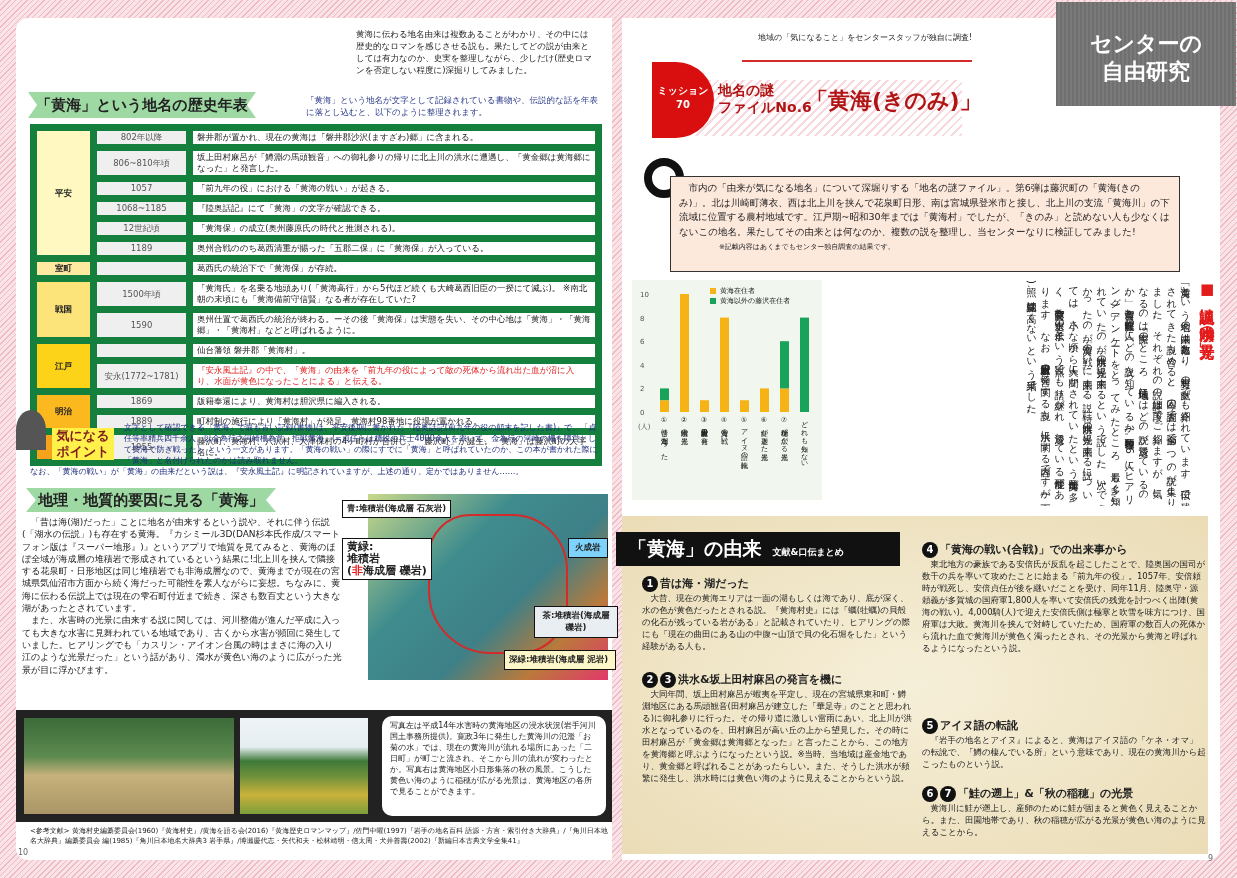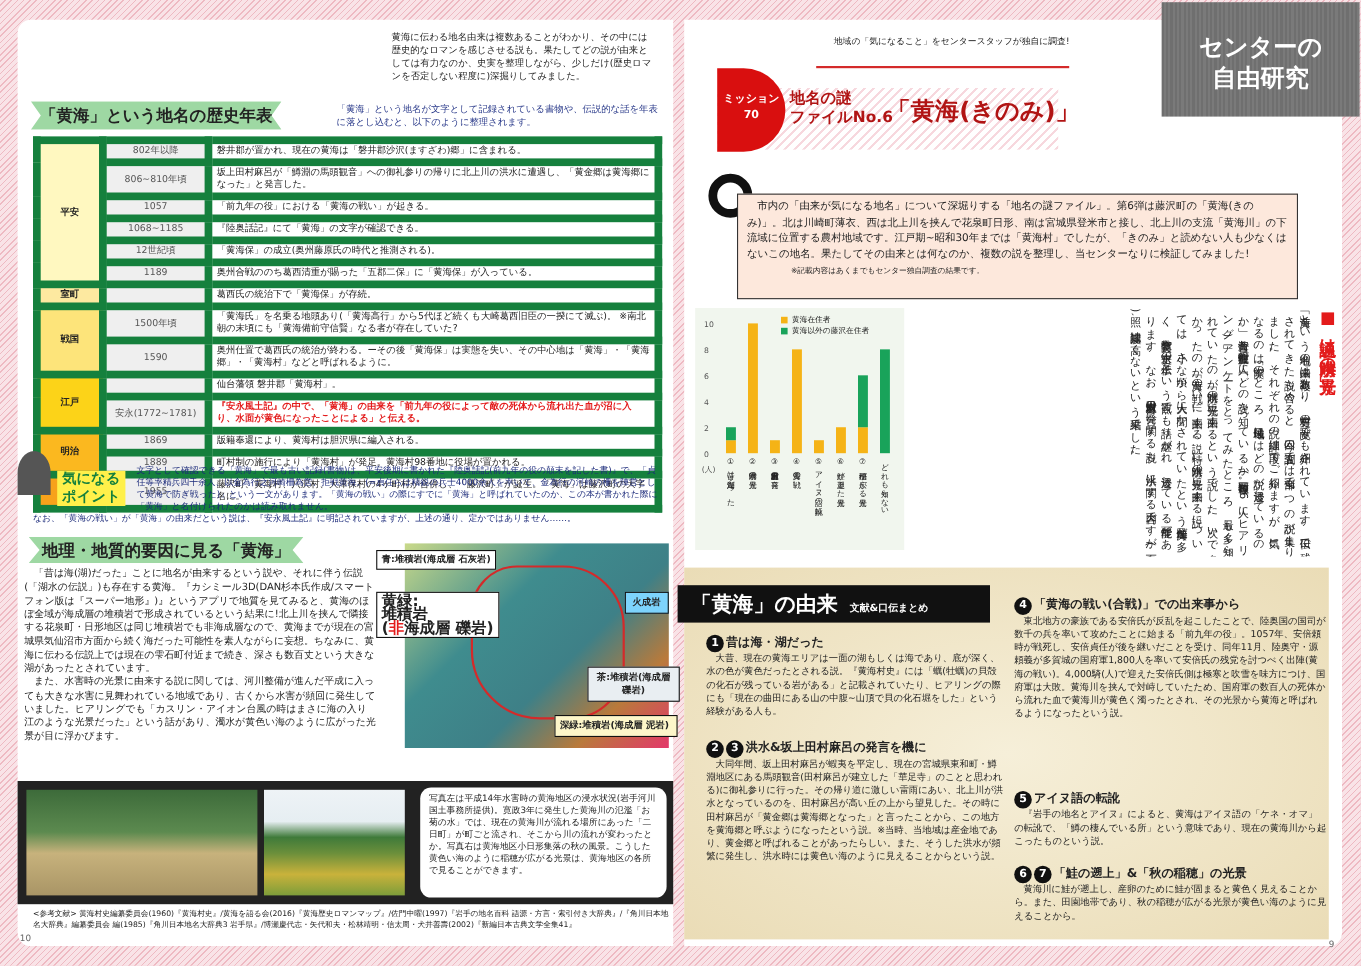--- a/index.html
+++ b/index.html
@@ -10,21 +10,21 @@
 #right{left:622px;top:18px;width:598px;height:842px;border-radius:0 12px 12px 0;}
 .abs{position:absolute;}
 .title-line{font-weight:bold;font-size:26px;line-height:32px;background:linear-gradient(transparent 55%,#fff04a 55%);display:inline-block;padding:0 4px;}
 .red{color:#e31b1b;}
 .small{font-size:8.5px;line-height:12px;}
 .ribbon{background:#9ed8a3;font-size:15px;font-weight:bold;text-align:center;clip-path:polygon(0 0,100% 0,96% 50%,100% 100%,0 100%,4% 50%);}
 table.tl{border-collapse:collapse;font-size:8.5px;}
 table.tl td{border:7px solid #15803d;padding:1px 4px;line-height:11px;}
 .era{text-align:center;font-weight:bold;width:60px;}
 .yr{text-align:center;width:96px;background:#efefef;color:#555;}
-.hl{color:#e31b1b;font-weight:bold;margin-left:28px;}
+.hl{color:#e31b1b;font-weight:normal;margin-left:28px;}
 .photo{background:#222;}
 .vtext{writing-mode:vertical-rl;font-size:10px;line-height:14px;}
 .circle{display:inline-block;width:16px;height:16px;border-radius:50%;background:#111;color:#fff;font-size:10px;text-align:center;line-height:16px;font-weight:bold;margin-right:2px;}
 .parch{background:radial-gradient(ellipse at center,#f6efd9 0%,#eadcb6 100%);}
 .sec-h{font-weight:bold;font-size:11px;margin-top:4px;}
 .sec-b{font-size:8.5px;line-height:12px;text-indent:1em;}
 </style>
 </head>
 <body>
 <div class="stripes"></div>
@@ -101,38 +101,38 @@
       <tr>
             <td class="era" style="background:#f7a21b;">昭和</td>
             <td class="yr">1955</td>
             <td>藤沢町、黄海村、八沢村、大津保村の4ヶ町村が合併し、「藤沢町」が誕生。「黄海」は藤沢町の大字名に。</td>
           </tr>
     </tbody>
       </table>
   </div>
 
   <div class="abs" style="left:0px;top:392px;width:30px;height:40px;background:#555;border-radius:50% 50% 0 0;"></div>
-  <div class="abs" style="left:36px;top:410px;width:62px;background:#fff04a;color:#15803d;font-weight:bold;font-size:13px;line-height:16px;text-align:center;">
+  <div class="abs" style="left:36px;top:410px;width:62px;background:#fff04a;color:#7f1d1d;font-weight:bold;font-size:13px;line-height:16px;text-align:center;">
     <div>気になる</div>
       <div>ポイント</div>
   </div>
   <div class="abs small" style="left:108px;top:404px;width:480px;font-size:8px;line-height:11px;color:#1b2a7a;">文字として確認できる「黄海」で最も古い記録(書物)は、平安後期に書かれた『陸奥話記(前九年の役の顛末を記した書)』で、「貞任等率精兵四千余人、以金為行之河崎柵為営、拒戦黄海。(=貞任らは精鋭の兵士4000余人を率いて、金為行の河崎の柵を陣営として黄海で防ぎ戦った)」という一文があります。「黄海の戦い」の際にすでに「黄海」と呼ばれていたのか、この本が書かれた際に「黄海」と名付けられたのかは読み取れません。</div>
   <div class="abs small" style="left:14px;top:448px;width:580px;font-size:8px;color:#1b2a7a;">なお、「黄海の戦い」が「黄海」の由来だという説は、『安永風土記』に明記されていますが、上述の通り、定かではありません……。</div>
 
   <div class="abs ribbon" style="left:10px;top:470px;width:250px;height:24px;line-height:24px;">地理・地質的要因に見る「黄海」</div>
   <div class="abs" style="left:6px;top:498px;width:320px;font-size:9px;line-height:12.3px;">
     <p style="text-indent:1em;">「昔は海(湖)だった」ことに地名が由来するという説や、それに伴う伝説(「湖水の伝説」)も存在する黄海。『カシミール3D(DAN杉本氏作成/スマートフォン版は『スーパー地形』)』というアプリで地質を見てみると、黄海のほぼ全域が海成層の堆積岩で形成されているという結果に!北上川を挟んで隣接する花泉町・日形地区は同じ堆積岩でも非海成層なので、黄海までが現在の宮城県気仙沼市方面から続く海だった可能性を素人ながらに妄想。ちなみに、黄海に伝わる伝説上では現在の雫石町付近まで続き、深さも数百丈という大きな湖があったとされています。</p>
     <p style="text-indent:1em;">また、水害時の光景に由来する説に関しては、河川整備が進んだ平成に入っても大きな水害に見舞われている地域であり、古くから水害が頻回に発生していました。ヒアリングでも「カスリン・アイオン台風の時はまさに海の入り江のような光景だった」という話があり、濁水が黄色い海のように広がった光景が目に浮かびます。</p>
   </div>
 
   <div class="abs" style="left:352px;top:476px;width:240px;height:186px;background:linear-gradient(135deg,#c9d98a 0%,#3f8c8e 35%,#3e8087 60%,#b97a3b 80%,#e3386a 100%);">
     <div class="abs" style="left:60px;top:20px;width:140px;height:140px;border:2px solid #d42a2a;border-radius:30% 40% 35% 45%;"></div>
   </div>
   <div class="abs" style="left:326px;top:482px;background:#fff;border:1px solid #111;font-size:8.5px;font-weight:bold;padding:2px 4px;">青:堆積岩(海成層 石灰岩)</div>
-  <div class="abs" style="left:326px;top:520px;background:#fff;border:1px solid #111;font-size:14px;font-weight:bold;padding:2px 4px;line-height:12px;">
+  <div class="abs" style="left:326px;top:520px;background:#fff;border:1px solid #111;font-size:11px;font-weight:bold;padding:2px 4px;line-height:12px;">
     <div>黄緑:</div>
       <div>堆積岩</div>
       <div><span>(</span><span class="red">非</span><span>海成層 礫岩)</span></div>
   </div>
   <div class="abs" style="left:552px;top:520px;background:#7dd3fc;border:1px solid #111;font-size:8.5px;font-weight:bold;padding:3px 6px;">火成岩</div>
   <div class="abs" style="left:518px;top:588px;width:84px;background:#e9eef2;border:1px solid #111;font-size:8.5px;font-weight:bold;padding:3px 4px;text-align:center;">茶:堆積岩(海成層 礫岩)</div>
   <div class="abs" style="left:488px;top:632px;width:112px;background:#fdf6c9;border:1px solid #111;font-size:8.5px;font-weight:bold;padding:3px 4px;">深緑:堆積岩(海成層 泥岩)</div>
 
   <div class="abs photo" style="left:0;top:692px;width:596px;height:112px;">
     <div class="abs" style="left:8px;top:8px;width:210px;height:96px;background:linear-gradient(#3d6b3a 0%,#5c8a4f 40%,#c7b27c 60%,#a99566 100%);"></div>

